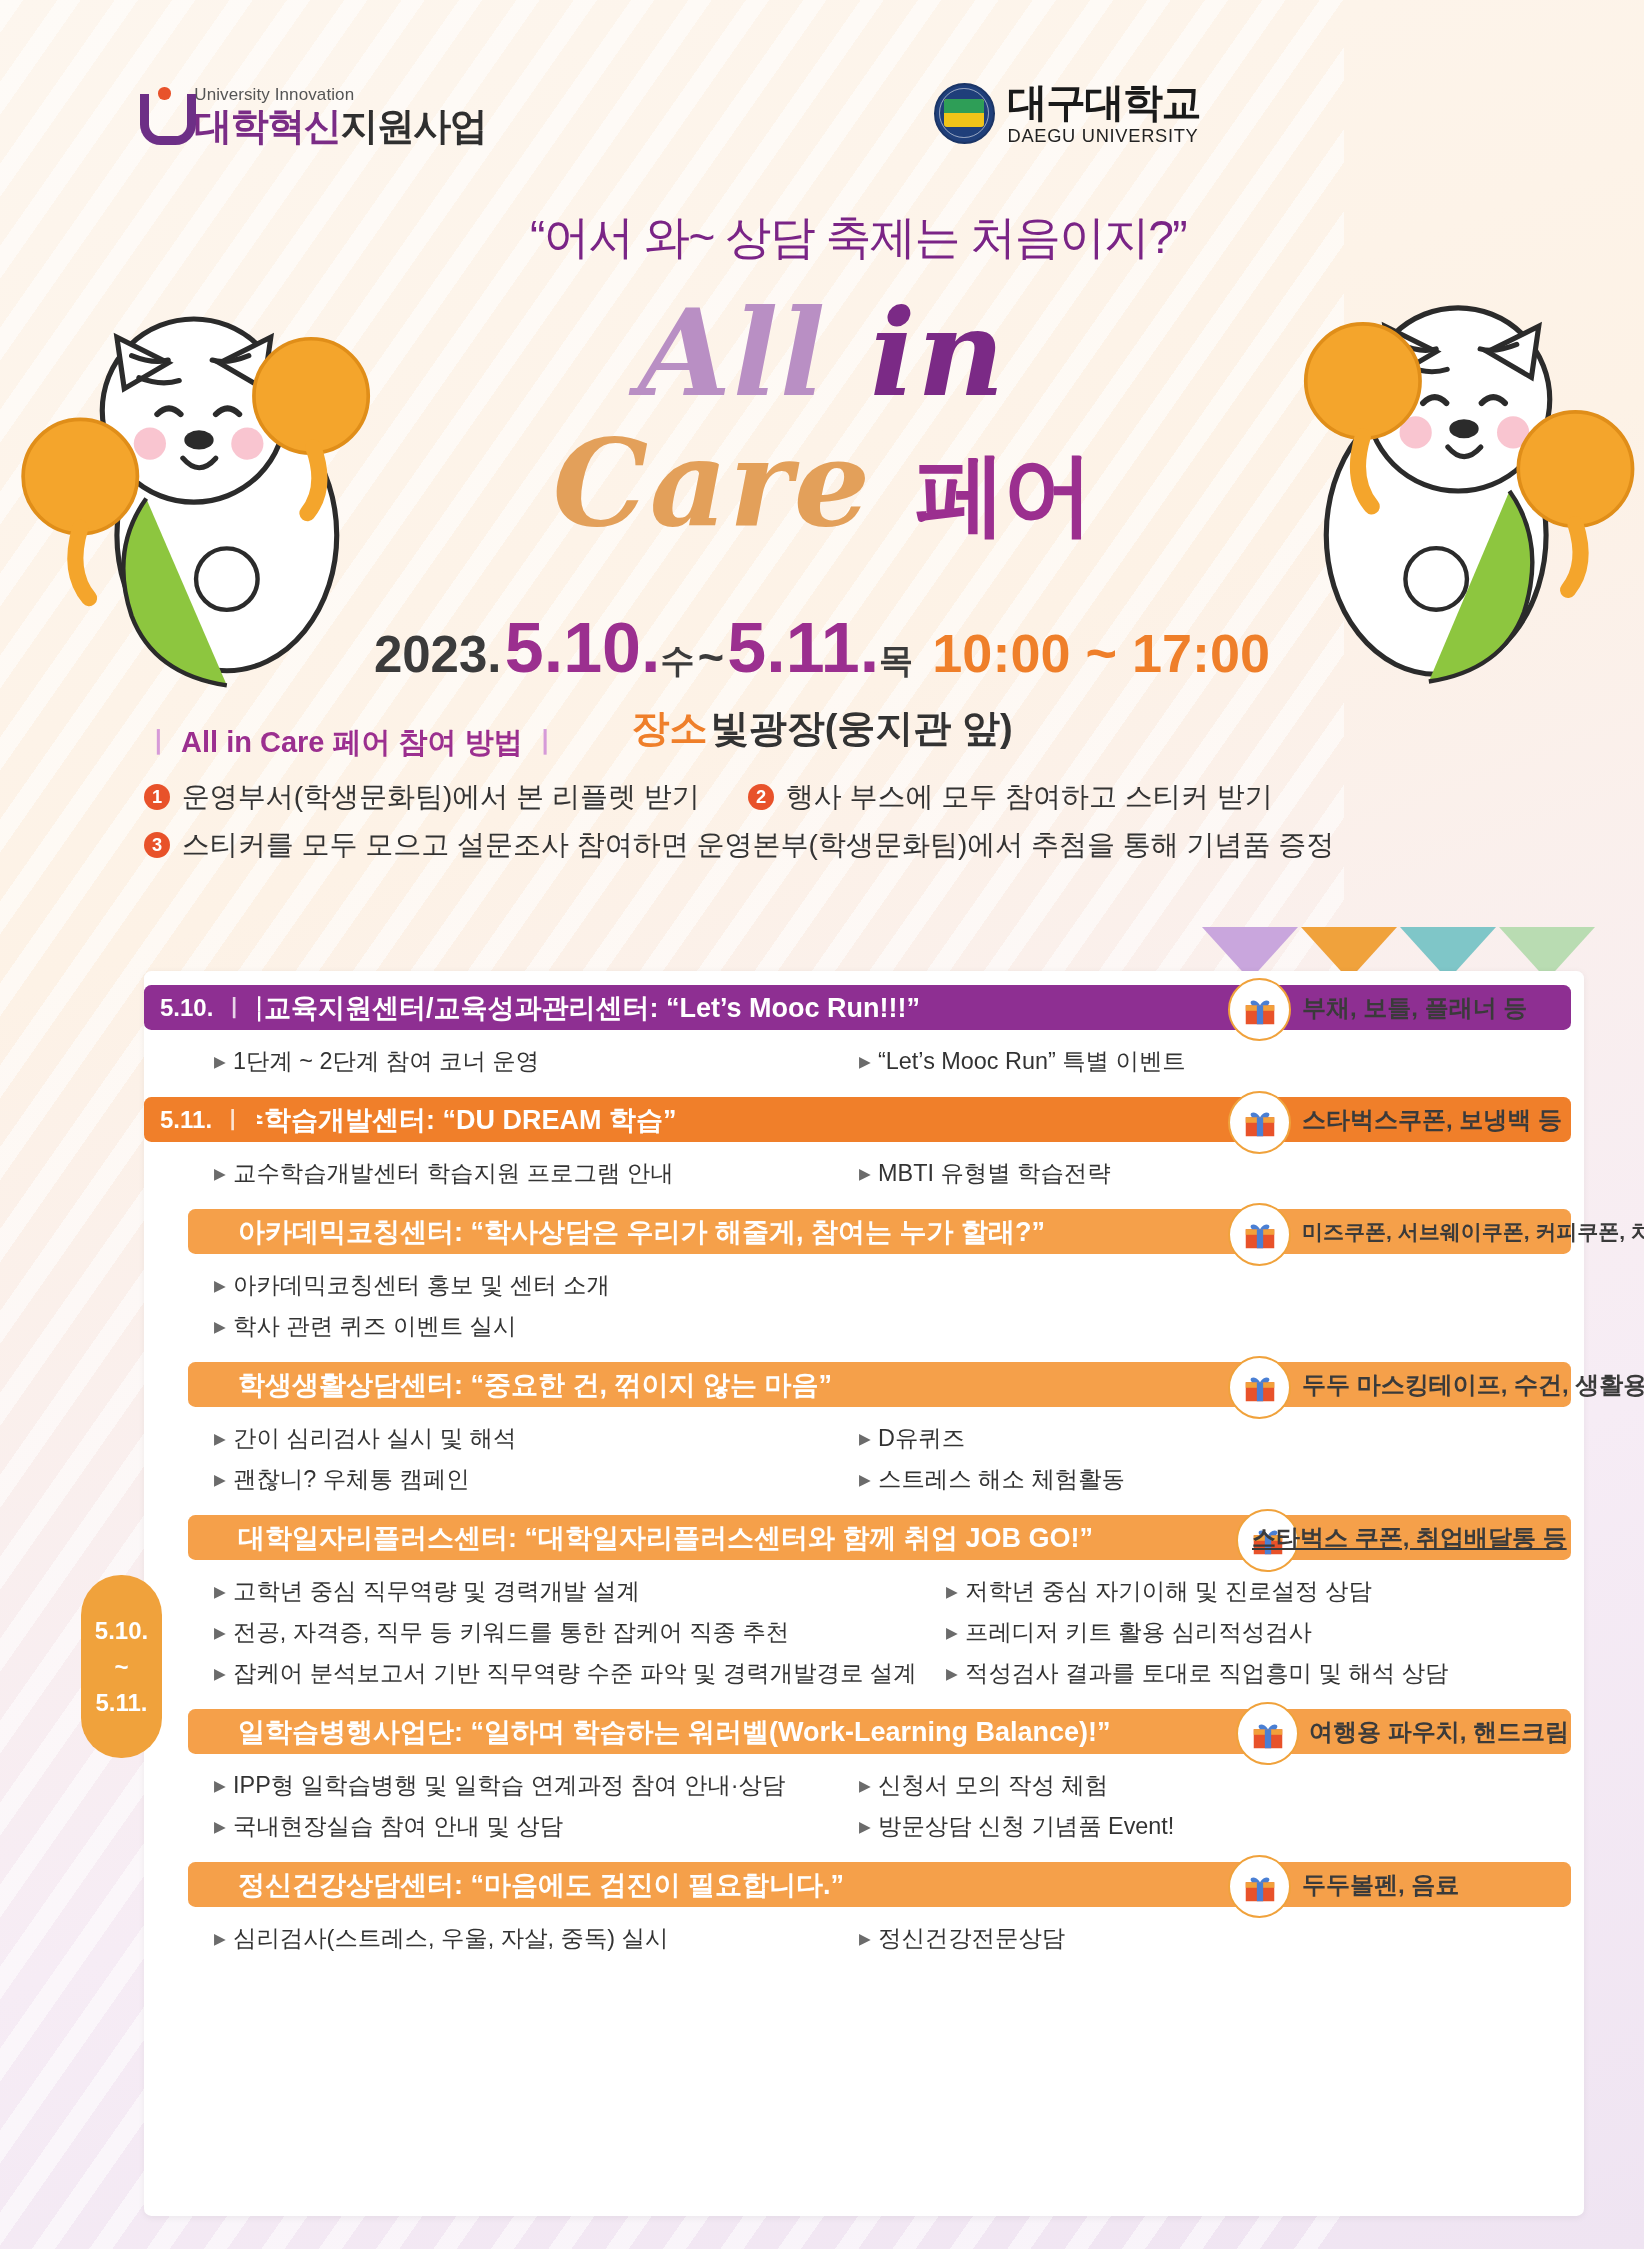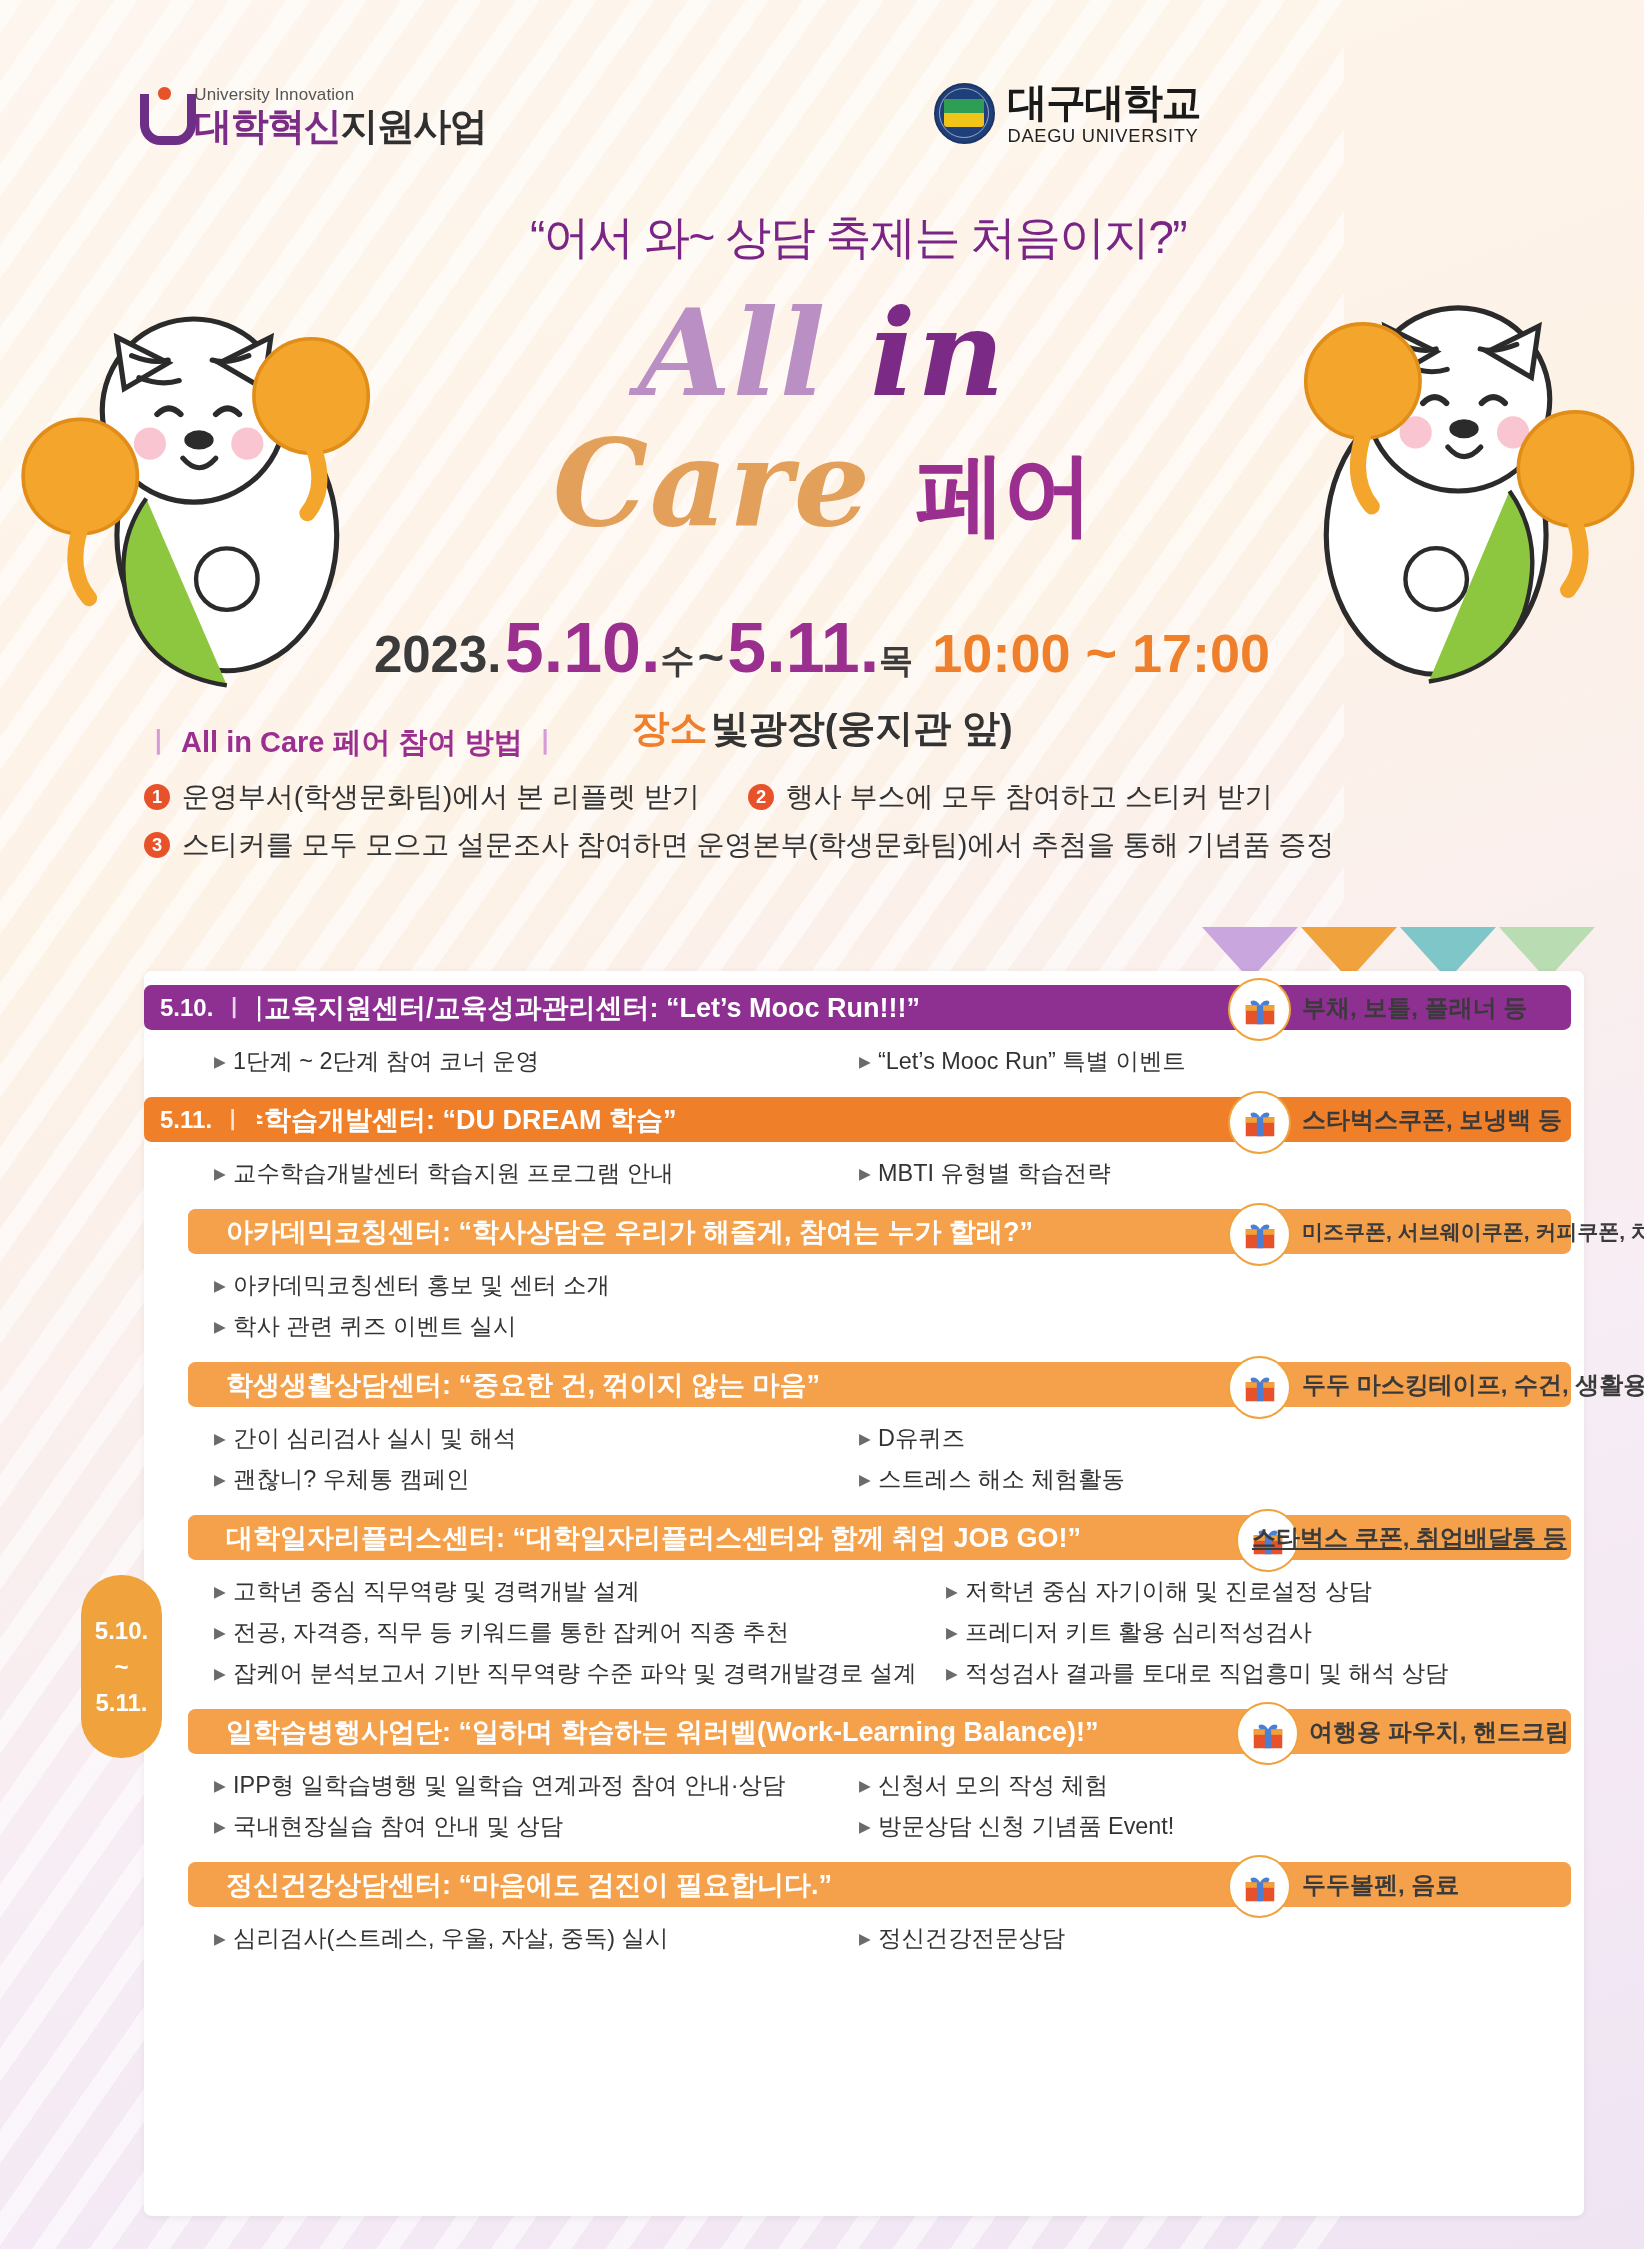--- a/index.html
+++ b/index.html
@@ -82,21 +82,21 @@
 
   .sidetab{position:absolute;left:81px;top:1575px;width:81px;height:183px;background:#f0a23c;border-radius:40px;
            display:flex;flex-direction:column;align-items:center;justify-content:center;color:#fff;font-size:24px;font-weight:bold;line-height:1.5;}
 
   
   .sessions{position:absolute;left:144px;top:985px;width:1440px;}
   .session{margin-bottom:4.4px;}
   .sbar{position:relative;height:45px;display:flex;align-items:center;border-radius:7.3px;margin-left:44px;margin-right:13px;}
   .sbar.purple{background:#8e2f92;}
   .sbar.orange{background:#f07f2a;}
-  .sbar.lorange{background:#f5a04a;}
+  .sbar.lorange{background:#f5a04a;padding-left:12px;}
   .daytag{position:absolute;left:-44px;top:0;height:45px;display:flex;align-items:center;padding:0 11.7px 0 16px;color:#fff;font-size:24px;font-weight:bold;border-radius:7.3px 0 0 7.3px;}
   .sbar.purple .daytag{background:#8e2f92;}
   .sbar.orange .daytag{background:#f07f2a;}
   .daytag .sep{margin-left:8.8px;opacity:.8;}
   .stitle{color:#fff;font-size:27px;font-weight:bold;padding-left:22px;white-space:nowrap;}
   .stitle.indent{padding-left:38px;}
   .gift{position:absolute;top:-6.6px;width:59px;height:59px;border-radius:50%;background:#fff;border:2.2px solid #f0a23c;display:flex;align-items:center;justify-content:center;}
   .gift svg{width:38px;height:38px;}
   .prize{position:absolute;color:#3a3a3a;font-size:24px;font-weight:bold;white-space:nowrap;}
   .sbody{display:flex;padding:14.7px 0 7.3px 70px;}

